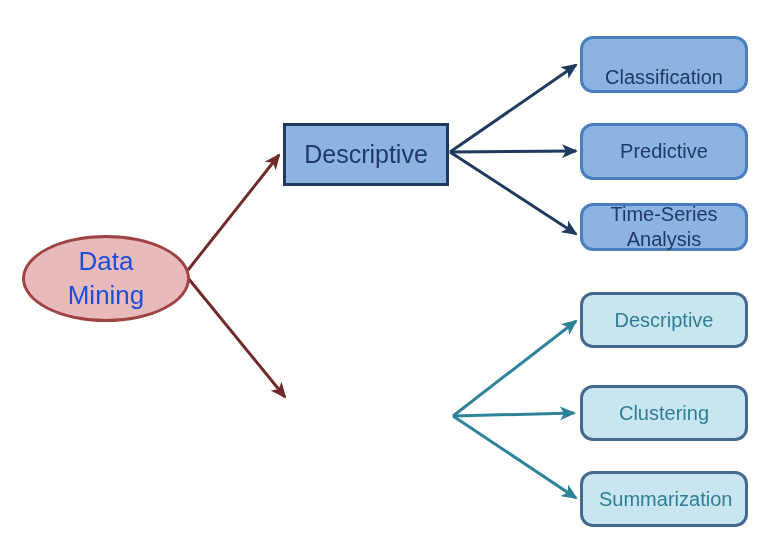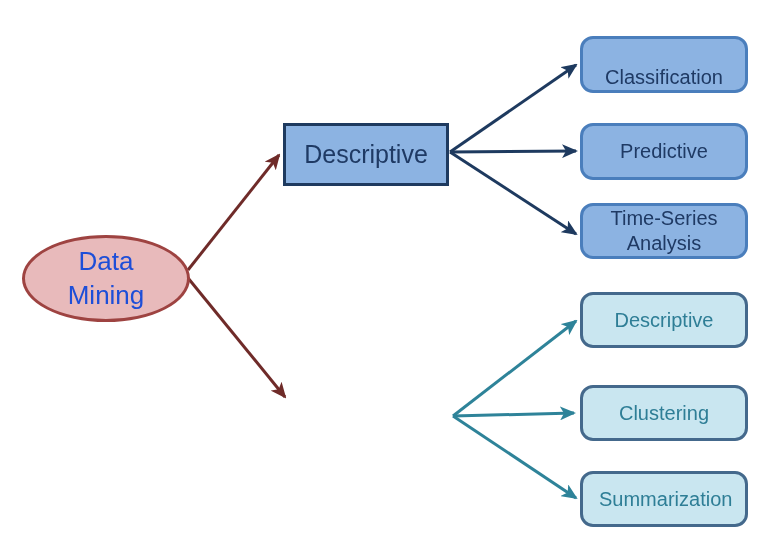--- a/index.html
+++ b/index.html
@@ -78,21 +78,21 @@
     border: 3px solid #4a7ebc;
     color: #1f3a64;
   }
   .child-light {
     background: #c9e6f0;
     border: 3px solid #44698c;
     color: #2e7e96;
   }
   .child-classification { top: 36px;  height: 57px; align-items: flex-end; }
   .child-prediction     { top: 123px; height: 57px; }
-  .child-timeseries     { top: 203px; height: 56px; }
+  .child-timeseries     { top: 203px; height: 48px; }
   .child-association    { top: 292px; height: 56px; }
   .child-clustering     { top: 385px; height: 56px; }
   .child-summarization  { top: 471px; height: 56px; align-items: center; }
 </style>
 </head>
 <body>
 
 <div class="canvas">
 
   <svg class="arrows" viewBox="0 0 780 553" xmlns="http://www.w3.org/2000/svg">

